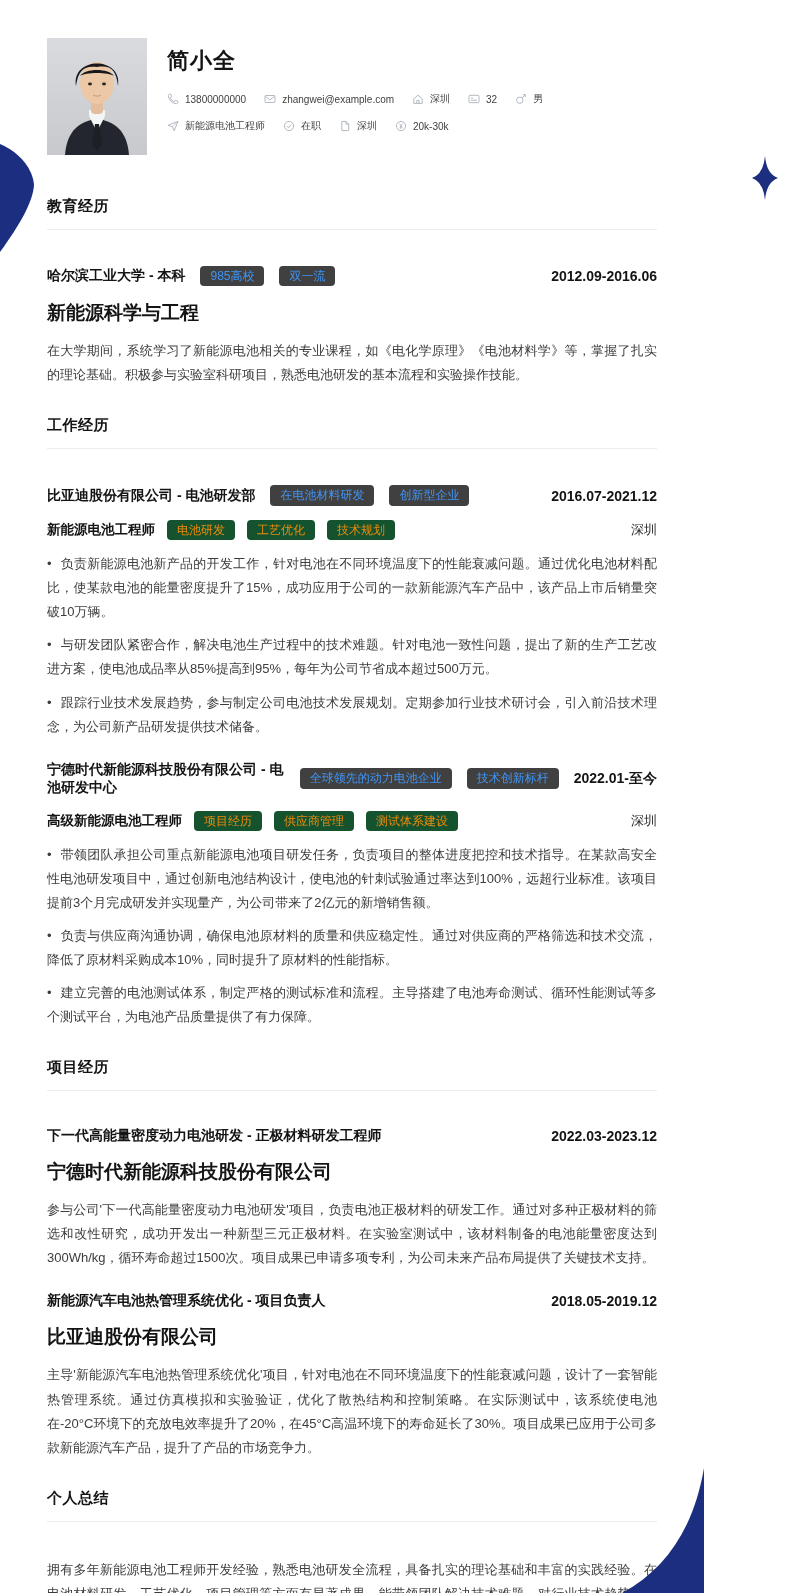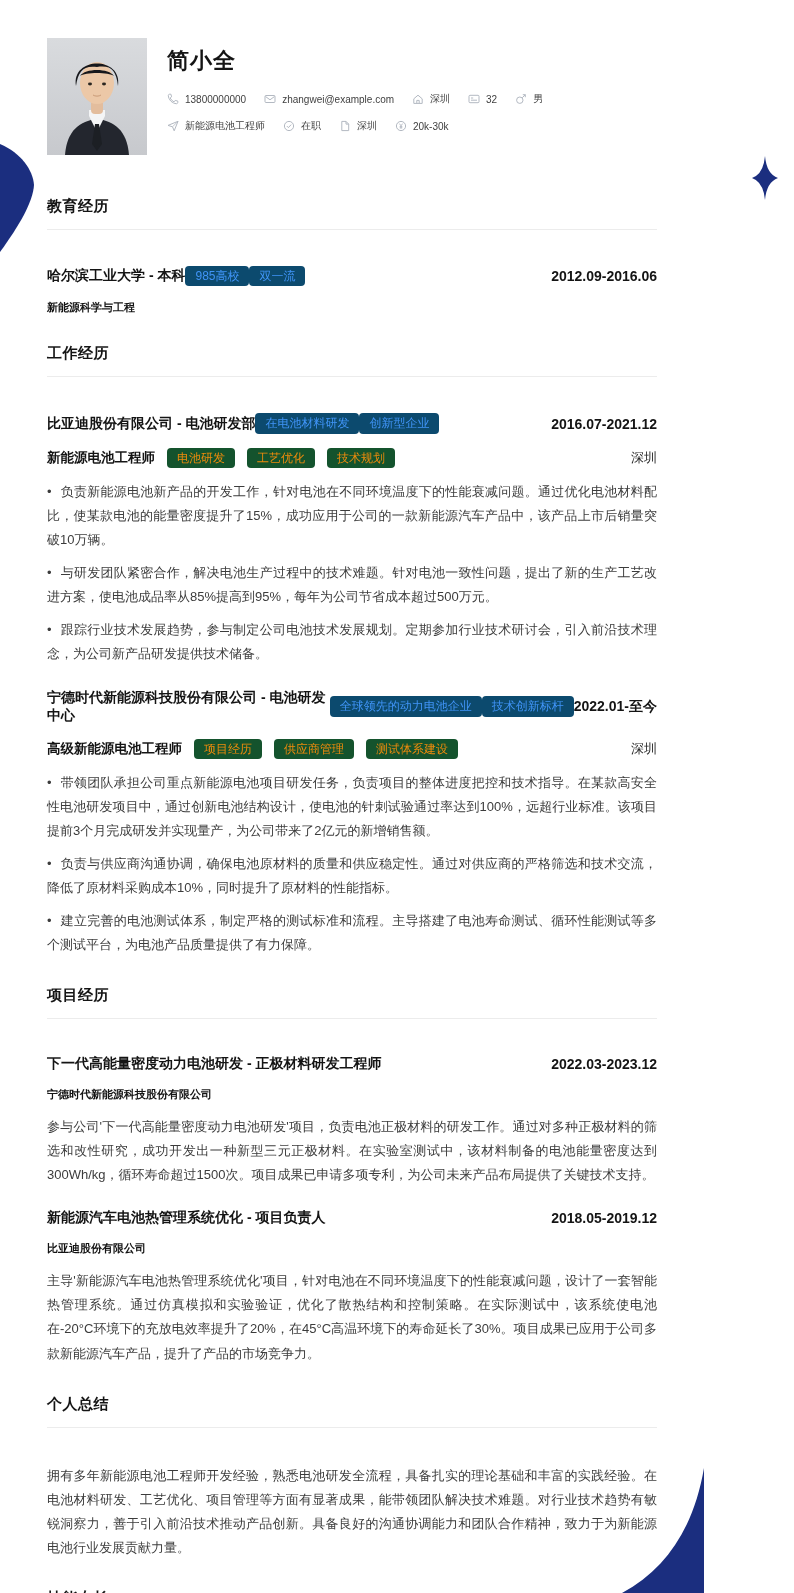--- a/index.html
+++ b/index.html
@@ -28,29 +28,29 @@
 
   
   .section { margin-top:29px; }
   .section-title {
     font-size:15px; font-weight:bold; color:#141414;
     padding-bottom:13px; border-bottom:1px solid #ececec; margin-bottom:36px;
     letter-spacing:0.5px;
   }
   .entry { margin-bottom:22px; }
   .entry:last-child { margin-bottom:0; }
-  .entry-head { display:flex; align-items:center; gap:0; margin-bottom:14px;justify-content:center; }
+  .entry-head { display:flex; align-items:center; gap:15px; margin-bottom:14px;justify-content:center; }
   .entry-title { font-size:14px; font-weight:bold; color:#141414; }
   .entry-date { margin-left:auto; font-size:14px; font-weight:bold; color:#141414; white-space:nowrap; }
   .role-row { display:flex; align-items:center; gap:12px; margin-bottom:12px; }
   .role-title { font-size:13.5px; font-weight:bold; color:#141414; }
   .role-loc { margin-left:auto; font-size:13px; font-weight:500; color:#2a2a2a; }
-  .subtitle { font-size:11px; font-weight:bold; color:#141414; margin-bottom:13px; }
+  .subtitle { font-size:19px; font-weight:bold; color:#141414; margin-bottom:13px; }
   .tag { font-size:12px; padding:3px 10px; border-radius:4px; line-height:1.2; white-space:nowrap; }
-  .tag-blue { color:#4094f7; background:#0c4a6e; }
+  .tag-blue { color:#4094f7; background:#404040; }
   .tag-orange { color:#ef8b0c; background:#14532d; }
   .desc, .bullet, .summary-text { font-size:13px; line-height:1.85; color:#3c3c3c; text-align:justify; }
   .bullet { margin-bottom:9px; }
   .bullet::before { content:"•"; color:#3c3c3c; margin-right:9px; }
 
   
   .skills-grid { display:grid; grid-template-columns:1fr 1fr; column-gap:100px; row-gap:18px; }
   .skill-row { display:flex; align-items:center; gap:9px; }
   .skill-label { font-size:13px; font-weight:bold; color:#141414; white-space:nowrap; }
   .skill-track { width:128px; height:13px; background:#e6e8ec; position:relative; overflow:hidden; }
@@ -167,20 +167,21 @@
   <div class="section">
     <div class="section-title">教育经历</div>
     <div class="entry">
       <div class="entry-head">
         <span class="entry-title">哈尔滨工业大学 - 本科</span>
         <span class="tag tag-blue">985高校</span>
         <span class="tag tag-blue">双一流</span>
         <span class="entry-date">2012.09-2016.06</span>
       </div>
       <div class="subtitle">新能源科学与工程</div>
+      <p class="desc">在大学期间，系统学习了新能源电池相关的专业课程，如《电化学原理》《电池材料学》等，掌握了扎实的理论基础。积极参与实验室科研项目，熟悉电池研发的基本流程和实验操作技能。</p>
     </div>
   </div>
 
   <div class="section">
     <div class="section-title">工作经历</div>
 
     <div class="entry">
       <div class="entry-head">
         <span class="entry-title">比亚迪股份有限公司 - 电池研发部</span>
         <span class="tag tag-blue">在电池材料研发</span>

